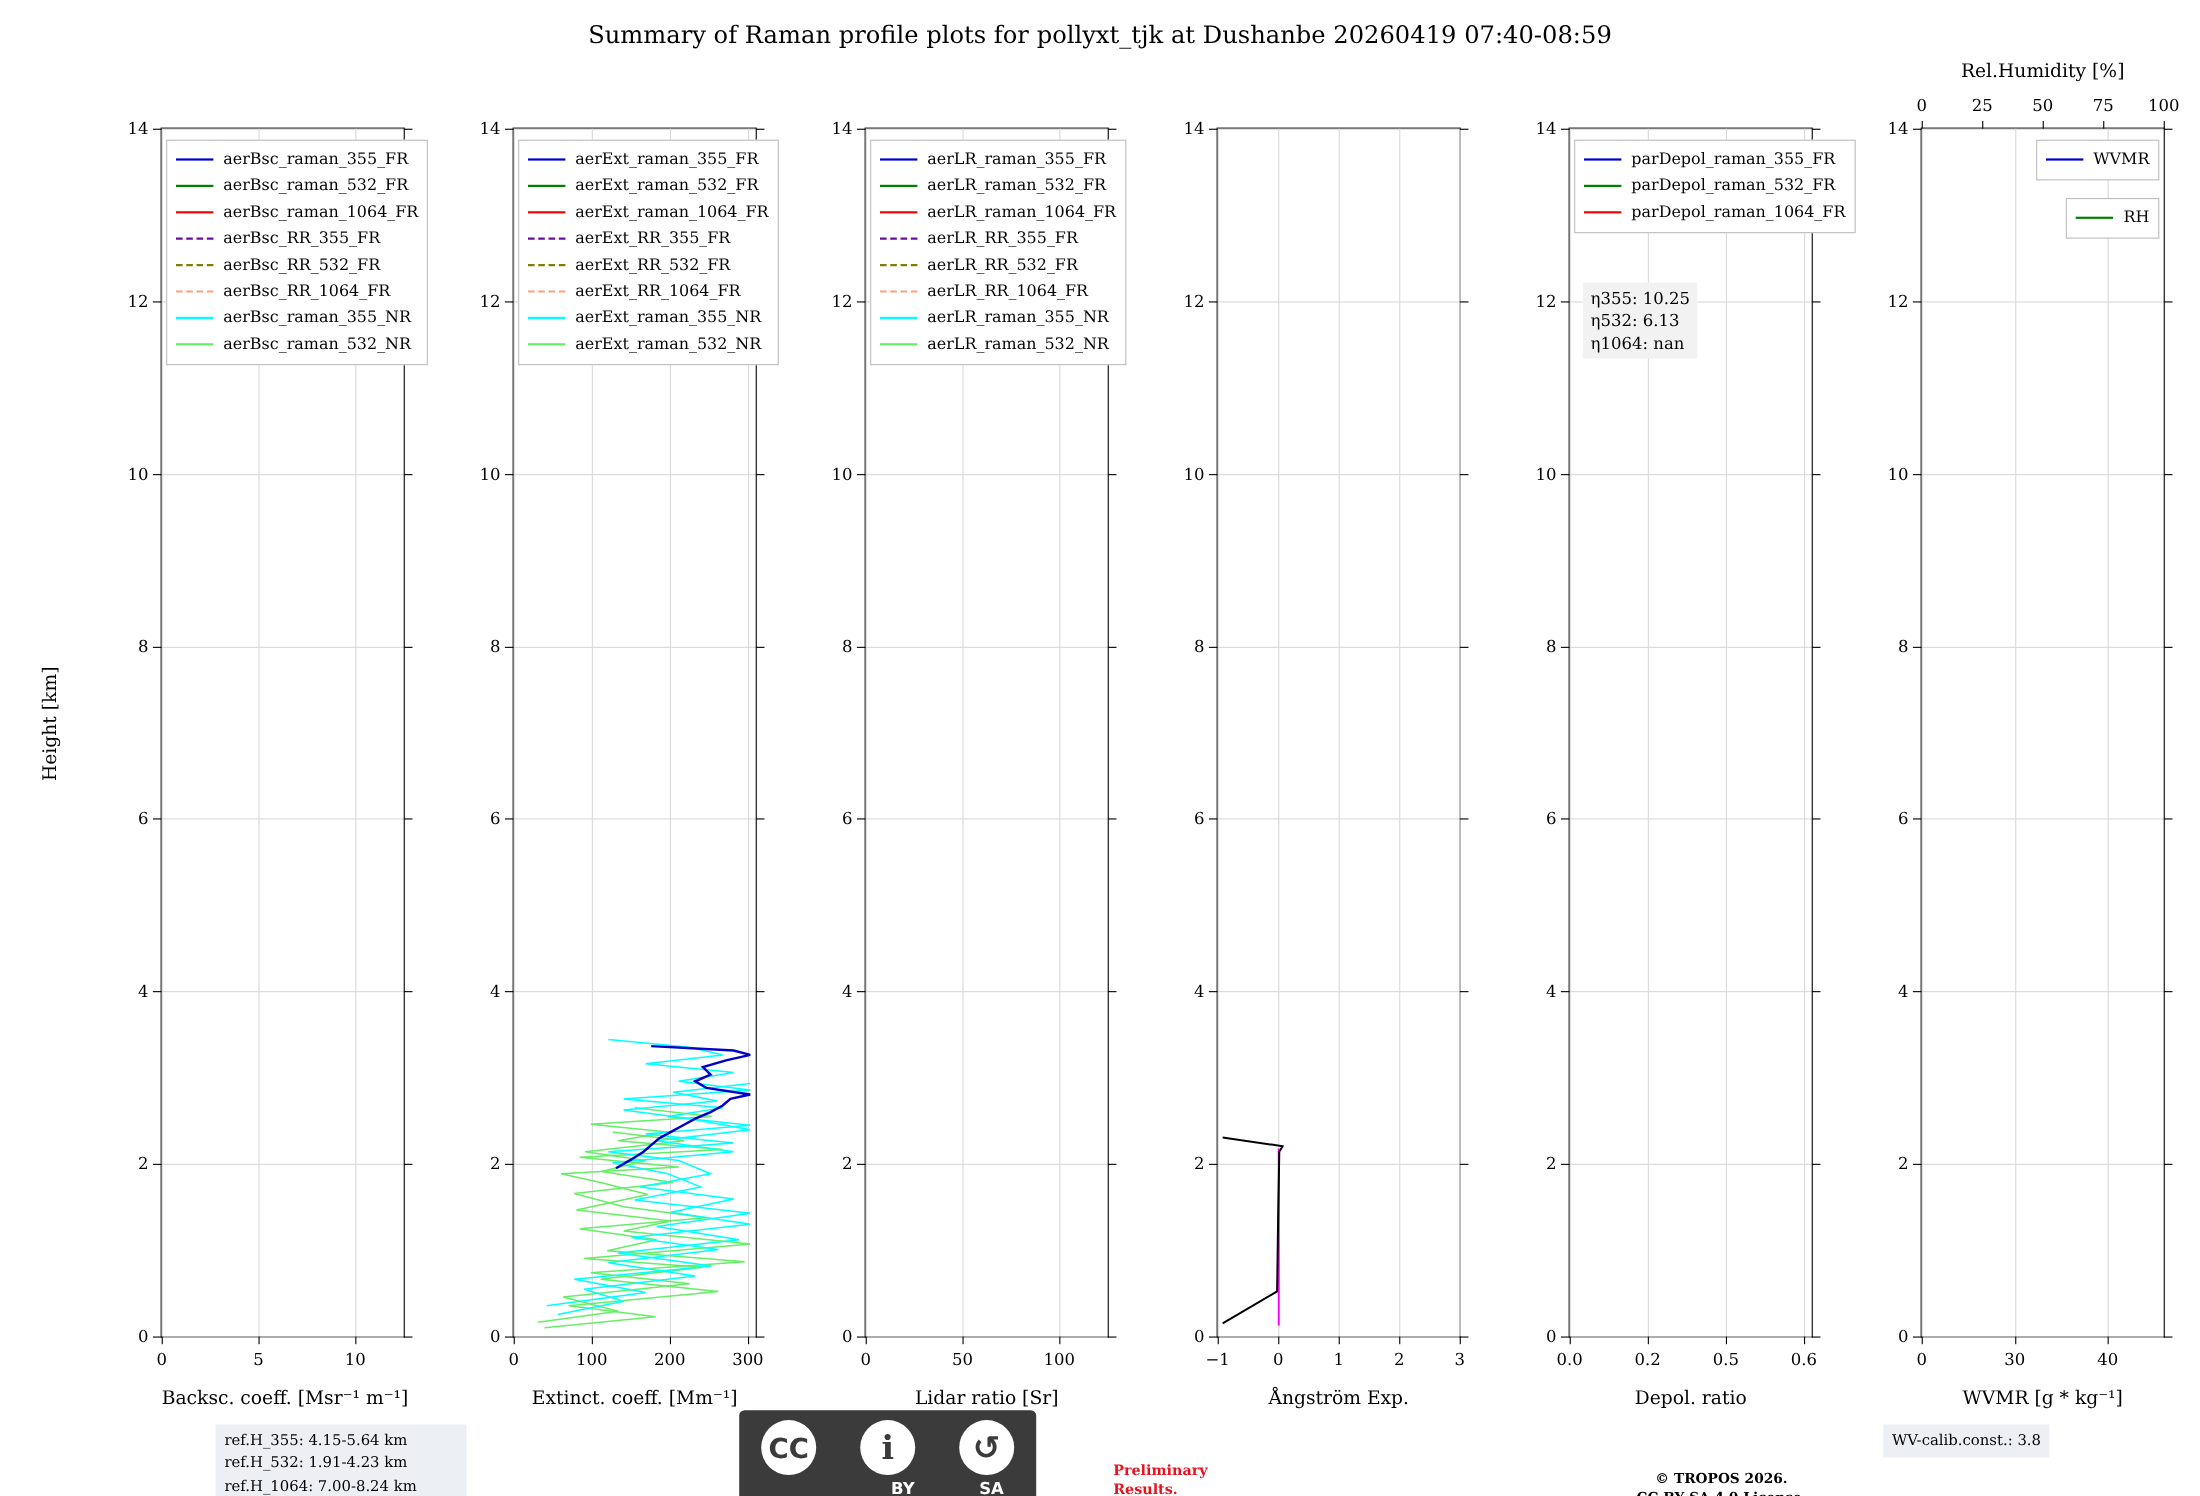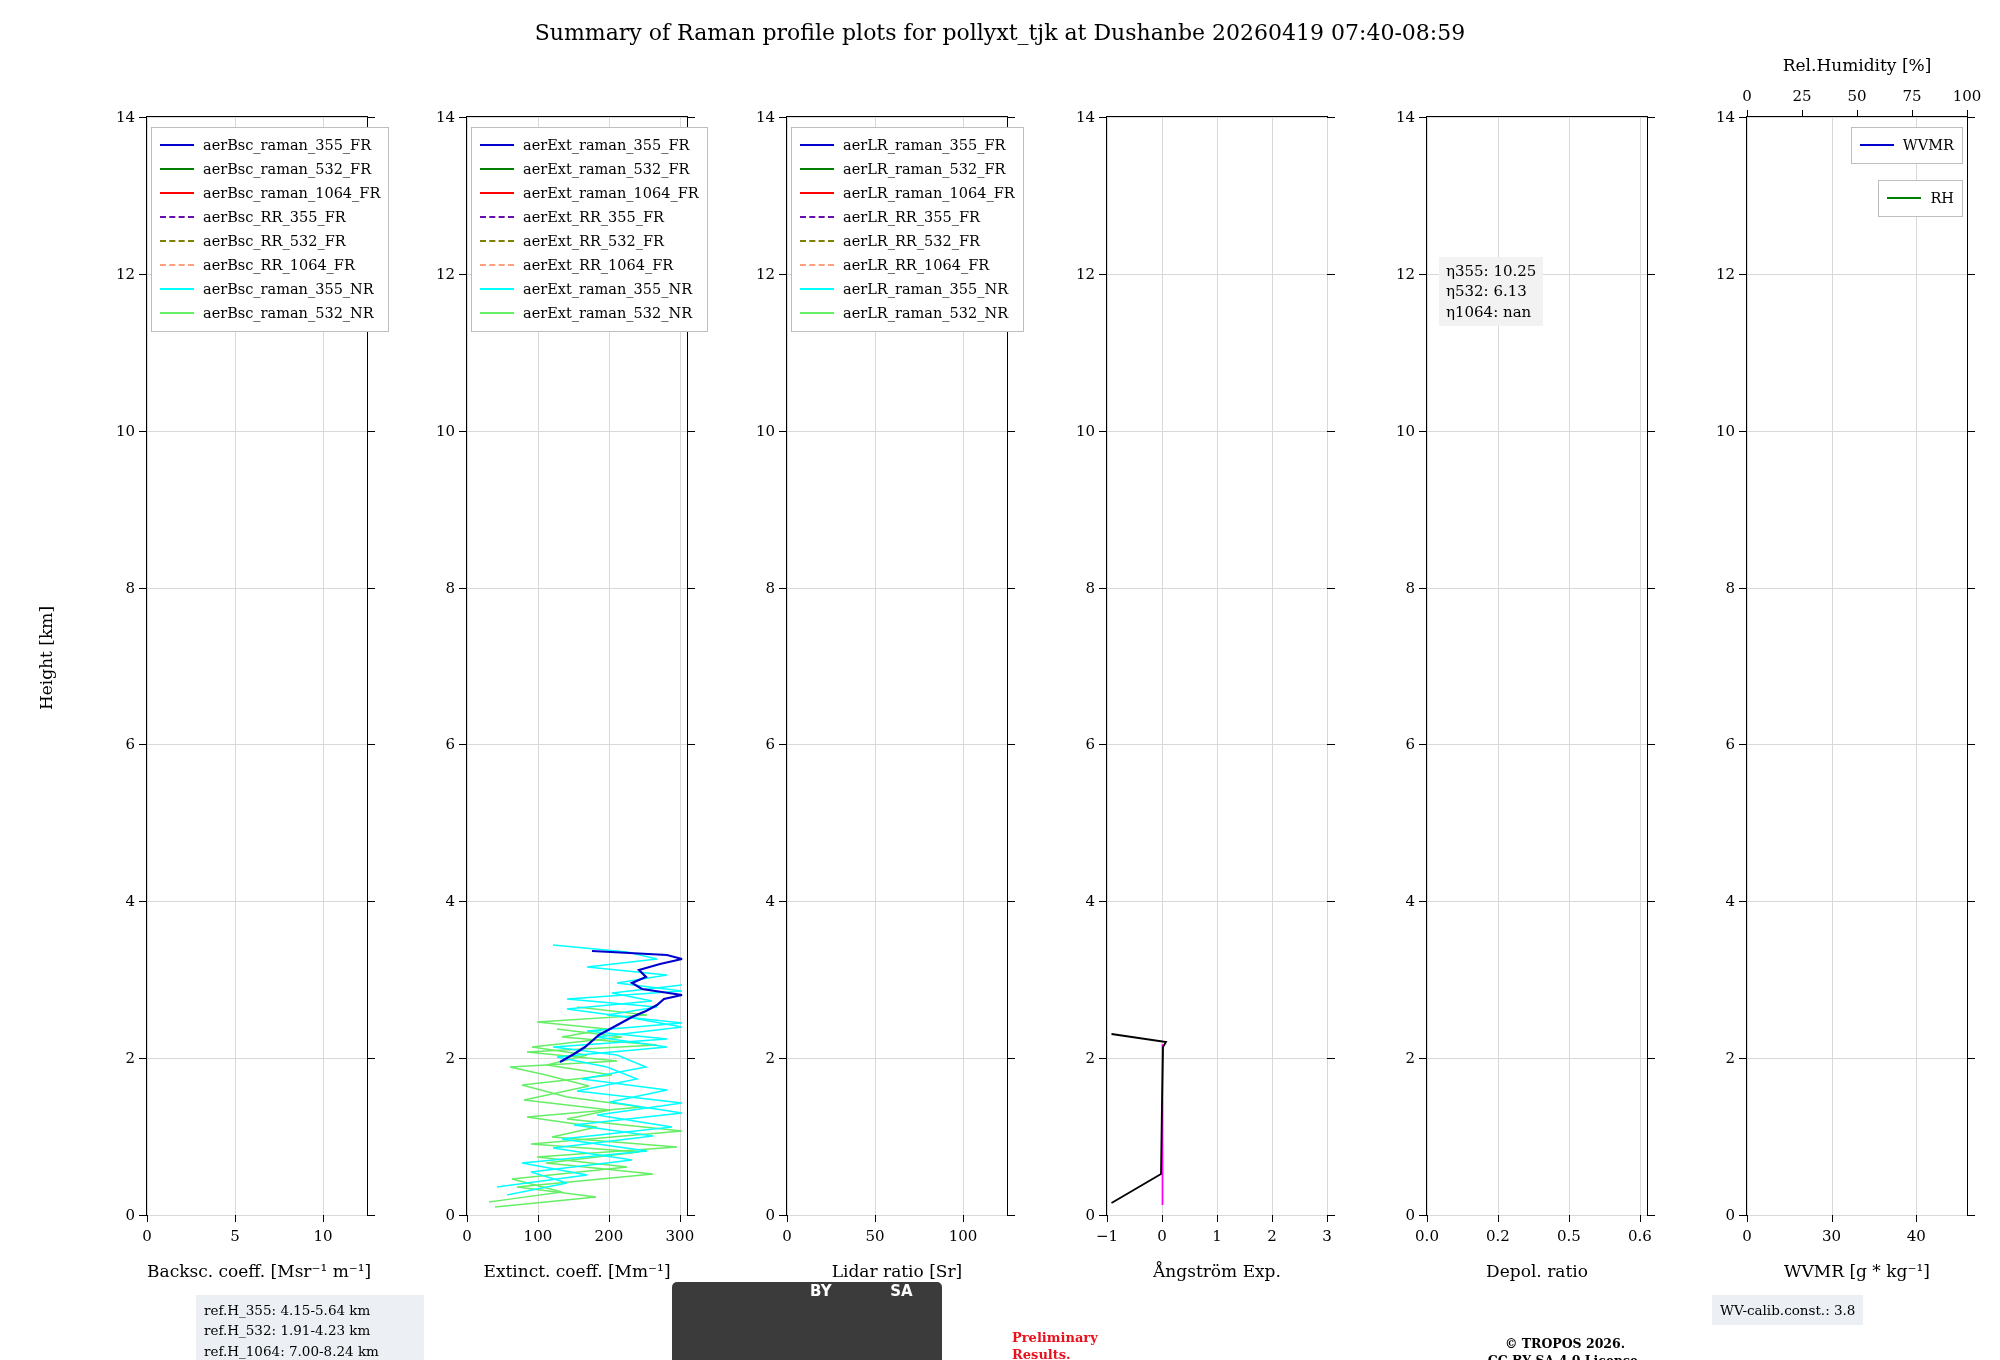--- a/index.html
+++ b/index.html
@@ -422,20 +422,34 @@
       <div class="xtick" style="left:96.77%"></div>
         <div class="xlabel" style="left:96.77%">0.6</div>
       <div class="axis-title">Depol. ratio</div>
 
       <div class="annot" style="top:140px;left:12px">
         <div>η355: 10.25</div>
         <div>η532: 6.13</div>
         <div>η1064: nan</div>
       </div>
 
+      <div class="legend">
+        <div class="legrow">
+            <span class="legline" style="border-top-style:solid;border-color:#0000cd"></span>
+            <span>parDepol_raman_355_FR</span>
+          </div>
+        <div class="legrow">
+            <span class="legline" style="border-top-style:solid;border-color:#008000"></span>
+            <span>parDepol_raman_532_FR</span>
+          </div>
+        <div class="legrow">
+            <span class="legline" style="border-top-style:solid;border-color:#ff0000"></span>
+            <span>parDepol_raman_1064_FR</span>
+          </div>
+      </div>
     </div>
   </div>
 
   <div class="panel" style="left:1700px">
     <div class="plotbox">
       <div class="gridline" style="top:100%"></div>
         <div class="gridline" style="top:85.714%"></div>
         <div class="gridline" style="top:71.428%"></div>
         <div class="gridline" style="top:57.142%"></div>
         <div class="gridline" style="top:42.857%"></div>
@@ -508,20 +522,25 @@
 
 </div>
 
 <div class="footnote" style="left:196px;top:1295px;width:212px">
   <div>ref.H_355: 4.15-5.64 km</div>
   <div>ref.H_532: 1.91-4.23 km</div>
   <div>ref.H_1064: 7.00-8.24 km</div>
 </div>
 
 <div class="ccbox" style="left:672px;top:1282px;width:270px;height:82px">
+  <div class="ccrow">
+    <div class="ccglyph" style="font-size:25px">CC</div>
+    <div class="ccglyph">ℹ</div>
+    <div class="ccglyph">↺</div>
+  </div>
   <div class="cctext">
     <span style="width:50px"></span>
     <span>BY</span>
     <span>SA</span>
   </div>
 </div>
 
 <div class="prelim" style="left:1012px;top:1330px">
   <div>Preliminary</div>
   <div>Results.</div>

